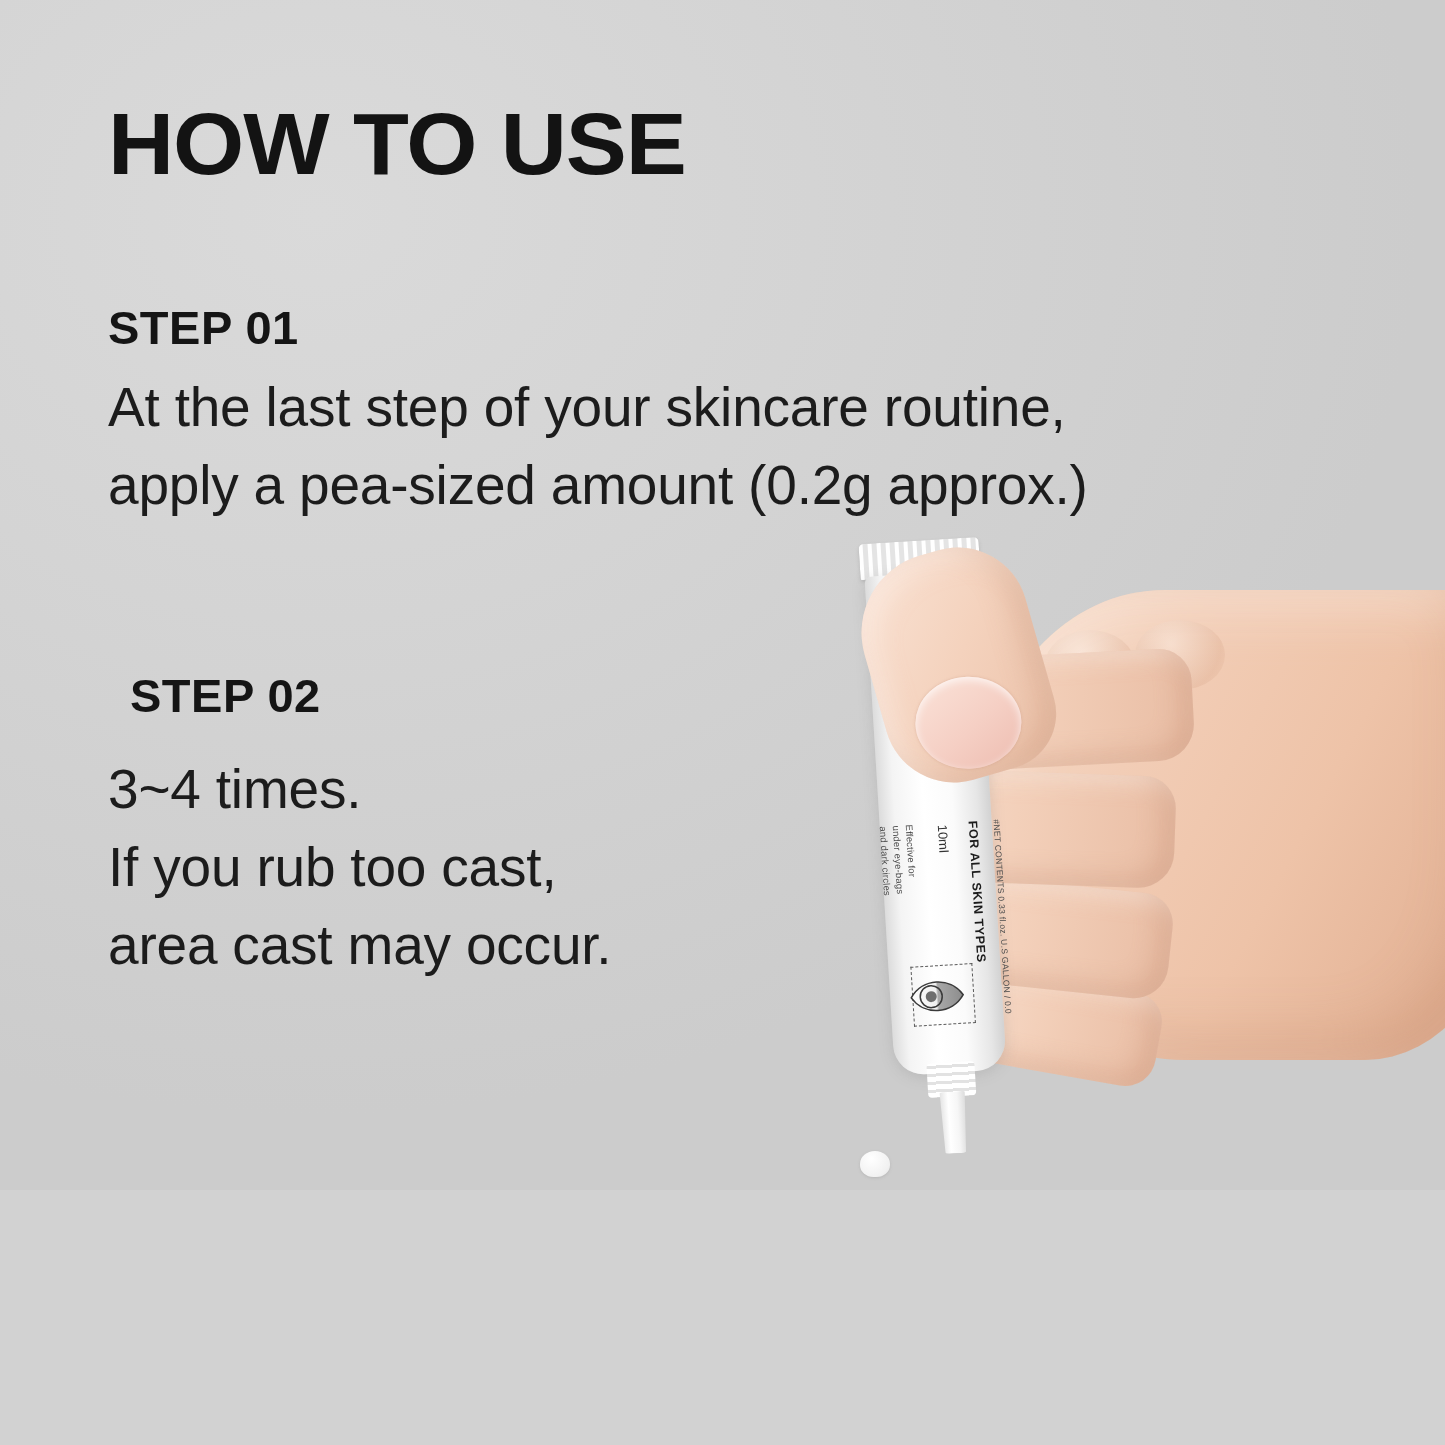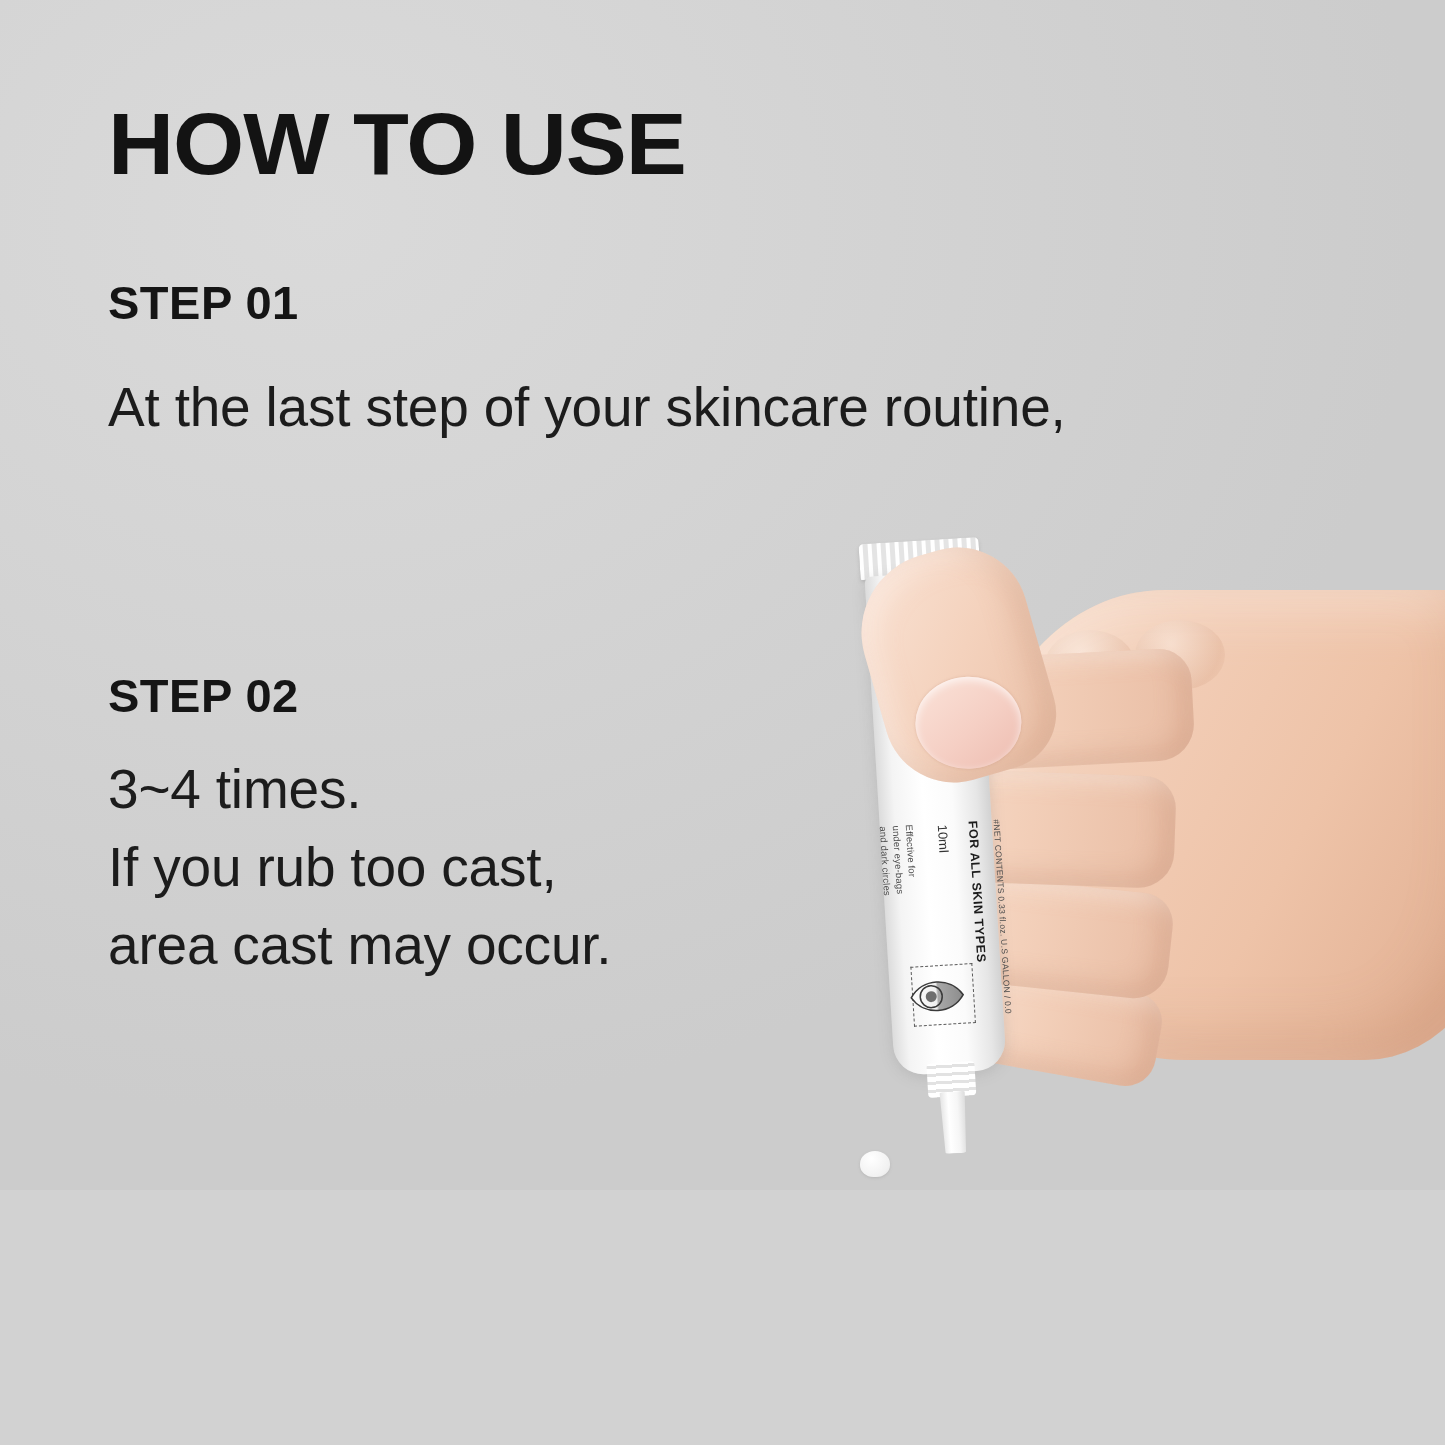--- a/index.html
+++ b/index.html
@@ -26,22 +26,22 @@
     font-size:88px; font-weight:700; letter-spacing:-1px;
     color:#131313; line-height:1;
     transform:scaleX(1.04); transform-origin:left center;
   }
 
   .step-head {
     position:absolute; left:0;
     font-size:47px; font-weight:600; letter-spacing:0.5px;
     color:#151515; line-height:1;
   }
-  .step-head.s1 { top:279px; }
-  .step-head.s2 { top:672px; }
+  .step-head.s1 { top:304px; }
+  .step-head.s2 { top:672px;margin-left:22px; }
 
   .body-block { position:absolute; left:0; }
   .body-block.b1 { top:368px; }
   .body-block.b2 { top:750px; }
 
   .body-line {
     font-size:55px; font-weight:300; color:#1c1c1c;
     line-height:78px; white-space:nowrap; letter-spacing:-0.2px;
   }
 
@@ -227,20 +227,21 @@
 
 <div id="stage">
 
   <div class="textcol">
 
     <div class="title">HOW TO USE</div>
 
     <div class="step-head s1">STEP 01</div>
     <div class="body-block b1">
       <div class="body-line">At the last step of your skincare routine,</div>
+      <div class="body-line">apply a pea-sized amount (0.2g approx.)</div>
     </div>
 
     <div class="step-head s2">STEP 02</div>
     <div class="body-block b2">
       <div class="body-line">3~4 times.</div>
       <div class="body-line">If you rub too cast,</div>
       <div class="body-line">area cast may occur.</div>
     </div>
   </div>
 

